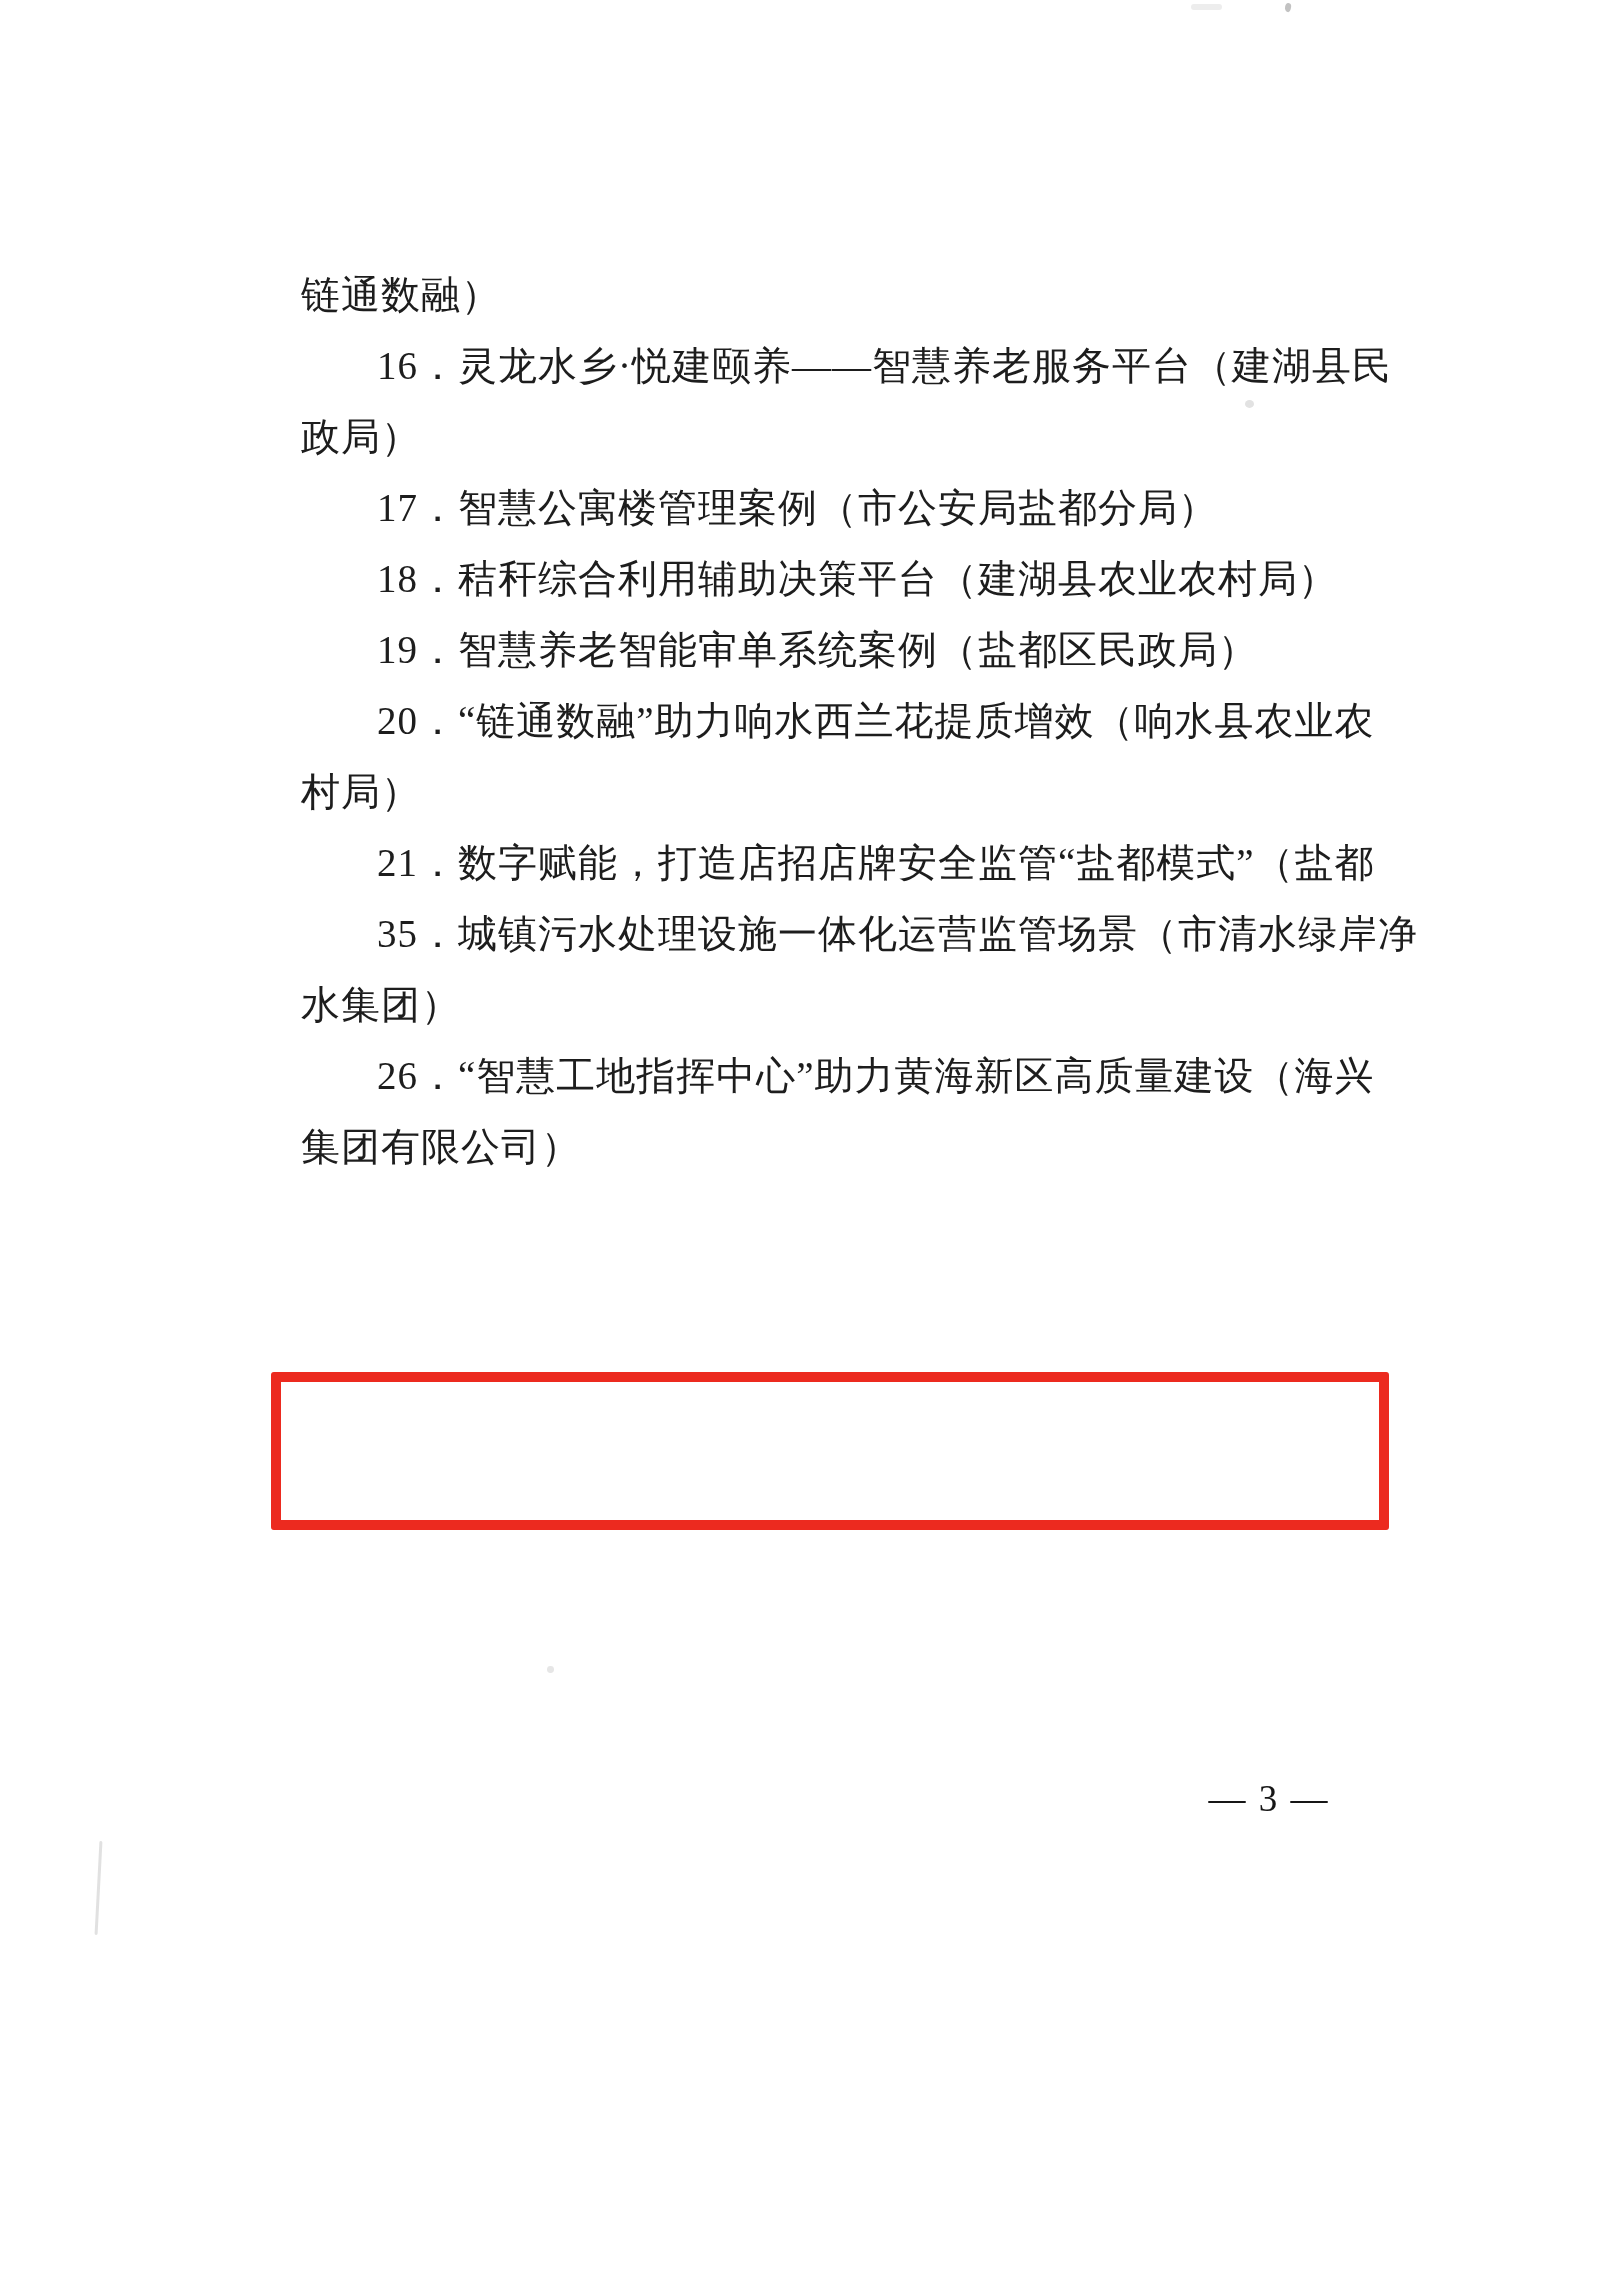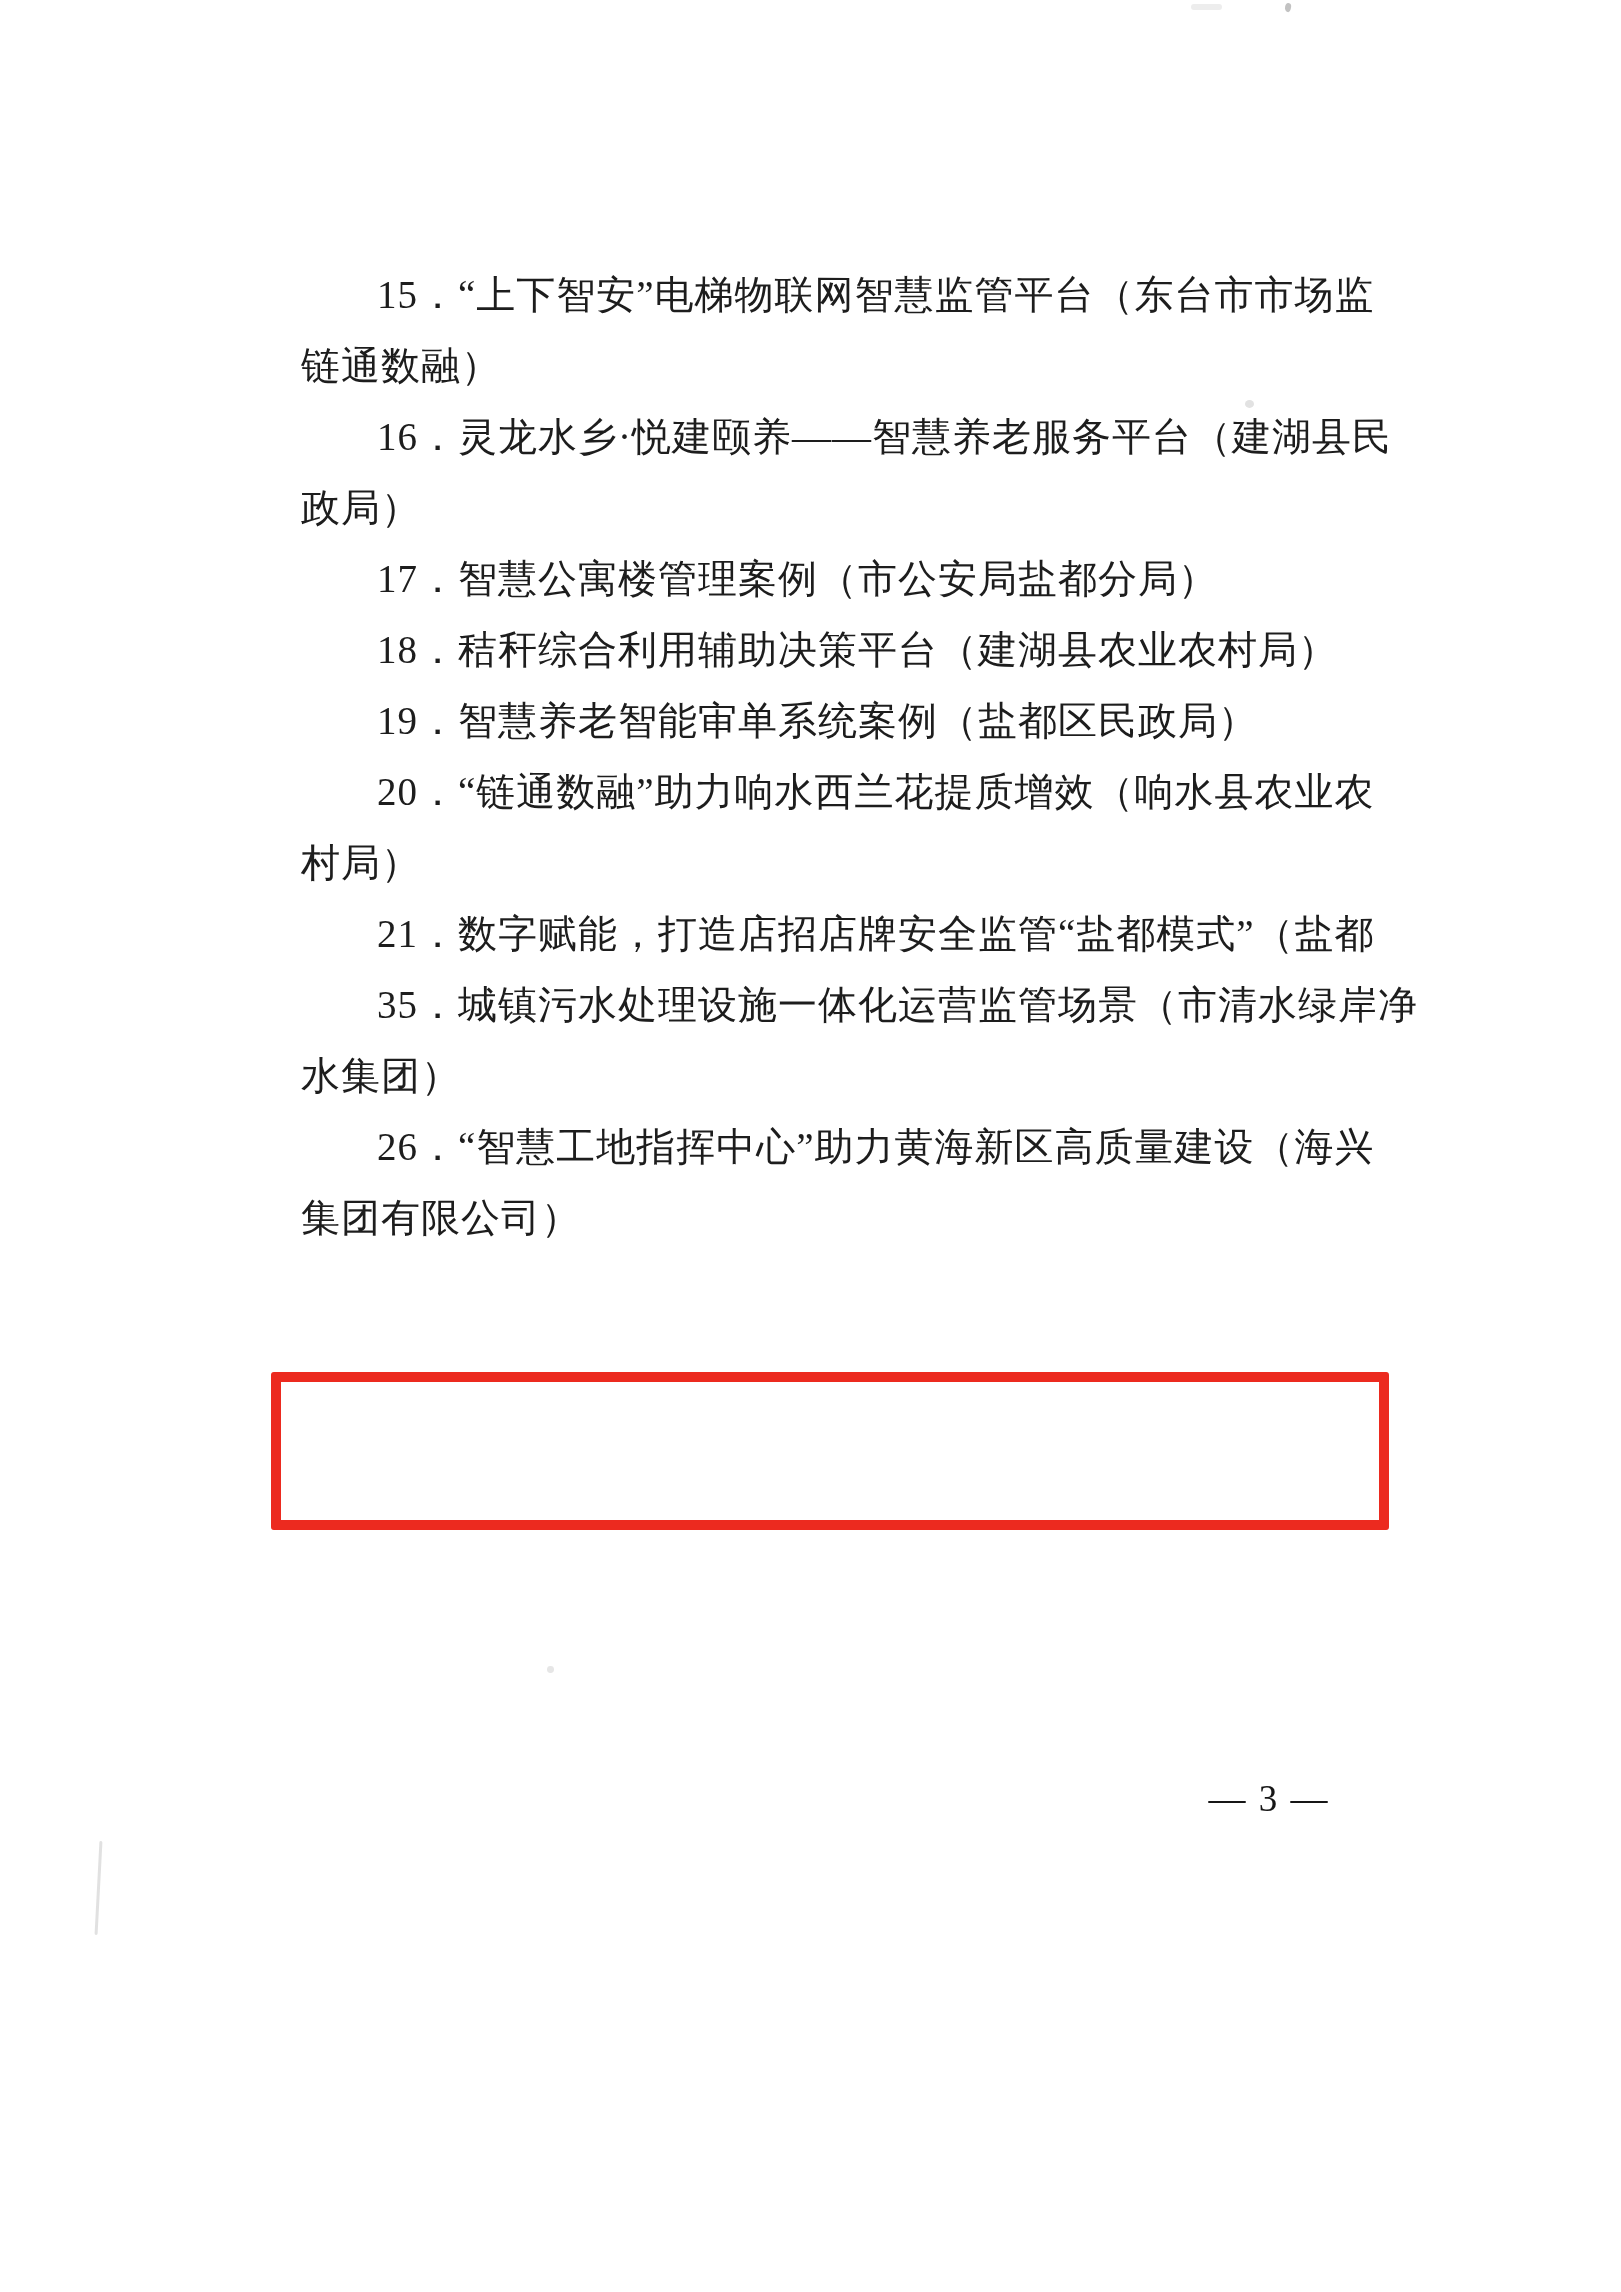--- a/index.html
+++ b/index.html
@@ -60,21 +60,20 @@
   #speck-top-dark   { left: 1285px; top: 2.9px;    width: 5.9px;  height: 8.8px;  background: #8f8f8f; opacity: .55; border-radius: 50% 50% 40% 60%; transform: rotate(12deg); }
   #smudge-top-light { left: 1191px; top: 3.9px;    width: 31px; height: 5.9px;  background: #ededed; border-radius: 2.9px; }
   #speck-mid-light  { left: 1245px; top: 400px;  width: 8.8px;  height: 7.8px;  background: #e2e2e2; border-radius: 50%; }
   #speck-low-light  { left: 547px;  top: 1666px; width: 6.9px;  height: 6.9px;  background: #e6e6e6; border-radius: 50%; }
   #fold-mark        { left: 97px;   top: 1841px; width: 2.9px;  height: 94px; background: #dadada; opacity: .8; border-radius: 2px; transform: rotate(3deg); }
 </style>
 </head>
 <body>
 
 <div class="content">
-  <div class="line indent">15．“上下智安”电梯物联网智慧监管平台（东台市市场监</div>
   <div class="line">链通数融）</div>
   <div class="line indent">16．灵龙水乡·悦建颐养——智慧养老服务平台（建湖县民</div>
   <div class="line">政局）</div>
   <div class="line indent">17．智慧公寓楼管理案例（市公安局盐都分局）</div>
   <div class="line indent">18．秸秆综合利用辅助决策平台（建湖县农业农村局）</div>
   <div class="line indent">19．智慧养老智能审单系统案例（盐都区民政局）</div>
   <div class="line indent">20．“链通数融”助力响水西兰花提质增效（响水县农业农</div>
   <div class="line">村局）</div>
   <div class="line indent">21．数字赋能，打造店招店牌安全监管“盐都模式”（盐都</div>
   <div class="line indent">35．城镇污水处理设施一体化运营监管场景（市清水绿岸净</div>

